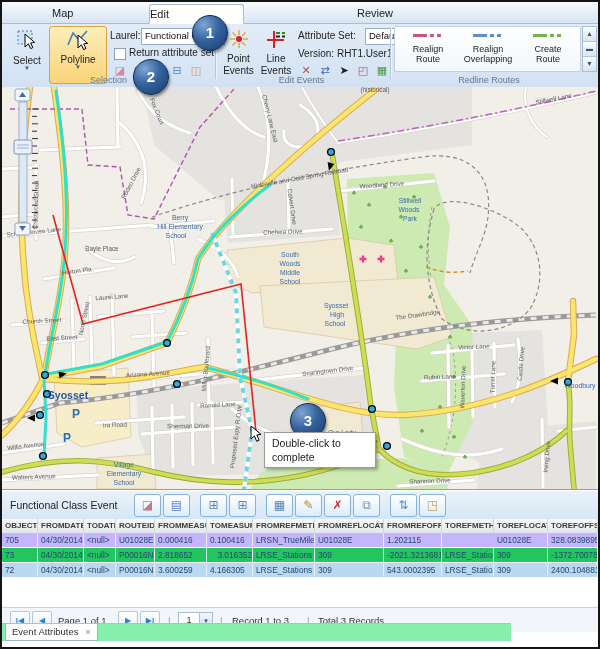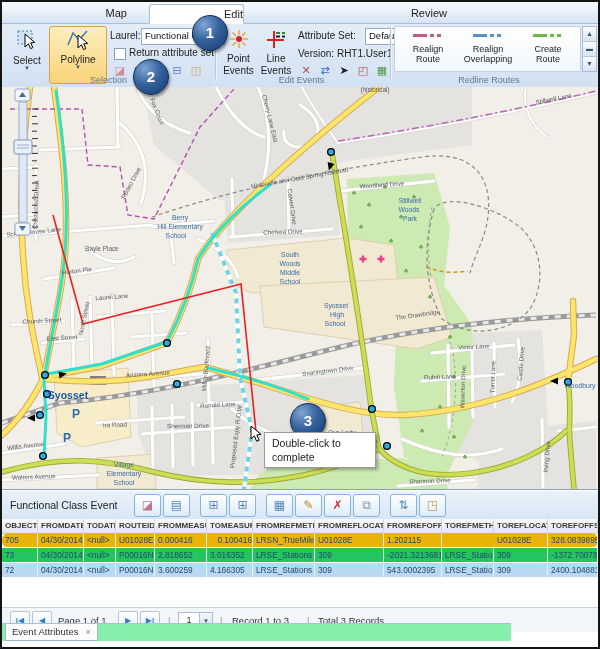--- a/index.html
+++ b/index.html
@@ -3,21 +3,21 @@
 <meta charset="utf-8">
 <style>
   html,body{margin:0;padding:0;background:#888;}
   .window{position:relative;width:600px;height:649px;border:2px solid #141414;box-sizing:border-box;
     background:#fff;font-family:"Liberation Sans","DejaVu Sans",sans-serif;overflow:hidden;}
   
   .ribbon{position:absolute;top:0;left:0;width:596px;height:85px;
     background:linear-gradient(#e9f1fa,#d2e1f2);border-bottom:1px solid #96aac4;}
   .tabbar{position:absolute;top:0;left:0;width:596px;height:21px;
     background:linear-gradient(#f8fbfe,#d6e4f3);border-bottom:1px solid #a9bdd5;}
-  .tab{position:absolute;top:2px;height:18px;line-height:18px;text-align:right;font-size:11px;color:#1c1c1c;cursor:default;}
+  .tab{position:absolute;top:2px;height:18px;line-height:18px;text-align:left;font-size:11px;color:#1c1c1c;cursor:default;}
   .tab.active{background:#fff;border:1px solid #a9bdd5;border-bottom:1px solid #fff;border-radius:3px 3px 0 0;}
   .rbody{position:absolute;top:22px;left:0;width:596px;height:62px;}
   .divider{position:absolute;top:3px;height:52px;width:0;border-left:1px solid #b7c7da;border-right:1px solid #eef4fb;}
   .bigbtn{position:absolute;text-align:center;font-size:10px;color:#1d1d1d;border:1px solid transparent;border-radius:3px;}
   .bigbtn .blab{display:block;margin-top:1px;}
   .bigbtn .carat{display:block;font-size:6px;color:#4a5a70;line-height:4px;}
   .bigbtn.hl{background:linear-gradient(#fdeebc,#f9d478);border:1px solid #dfa23d;}
   .gname{position:absolute;font-size:9px;color:#66788c;text-align:center;}
   .rlbl{position:absolute;font-size:10px;color:#1d1d1d;white-space:nowrap;}
   .field{position:absolute;background:#fff;border:1px solid #99aec6;font-size:9.5px;color:#111;
@@ -439,41 +439,41 @@
         <div class="cell" style="width: 52px;">FROMMEASURE</div>
         <div class="cell" style="width: 46px;">TOMEASURE</div>
         <div class="cell" style="width: 62px;">FROMREFMETHOD</div>
         <div class="cell" style="width: 69px;">FROMREFLOCATION</div>
         <div class="cell" style="width: 58px;">FROMREFOFFSET</div>
         <div class="cell" style="width: 52px;">TOREFMETHOD</div>
         <div class="cell" style="width: 54px;">TOREFLOCATION</div>
         <div class="cell" style="width: 50px;">TOREFOFFSET</div>
       </div>
     <div id="tbl-rows">
-        <div class="trow" style="top: 43px; background: #eab308; border-radius: 7px;">
+        <div class="trow" style="top: 43px; background: #c4b5fd;">
           <div class="cell" style="width: 36px;">705</div>
           <div class="cell" style="width: 46px;">04/30/2014</div>
           <div class="cell" style="width: 32px;">&lt;null&gt;</div>
           <div class="cell" style="width: 39px;">U01028E</div>
           <div class="cell" style="width: 52px;">0.000416</div>
-          <div class="cell" style="width: 46px; text-align: right;">0.100416</div>
+          <div class="cell" style="width: 46px;">0.100416</div>
           <div class="cell" style="width: 62px;">LRSN_TrueMile</div>
           <div class="cell" style="width: 69px;">U01028E</div>
           <div class="cell" style="width: 58px;">1.202115</div>
           <div class="cell" style="width: 52px; margin-top: 13px;">Length</div>
           <div class="cell" style="width: 54px;">U01028E</div>
           <div class="cell" style="width: 50px;">328.0839895</div>
         </div>
         <div class="trow" style="top: 58px; background: #22c55e;">
           <div class="cell" style="width: 36px;">73</div>
           <div class="cell" style="width: 46px;">04/30/2014</div>
           <div class="cell" style="width: 32px;">&lt;null&gt;</div>
           <div class="cell" style="width: 39px;">P00016N</div>
           <div class="cell" style="width: 52px;">2.818652</div>
-          <div class="cell" style="width: 46px;">3.016352</div>
+          <div class="cell" style="width: 46px; text-align: right;">3.016352</div>
           <div class="cell" style="width: 62px;">LRSE_Stations</div>
           <div class="cell" style="width: 69px;">309</div>
           <div class="cell" style="width: 58px;">-2021.3213681</div>
           <div class="cell" style="width: 52px;">LRSE_Stations</div>
           <div class="cell" style="width: 54px;">309</div>
           <div class="cell" style="width: 50px;">-1372.7007874</div>
         </div>
         <div class="trow" style="top: 73px; background: rgb(185, 216, 242);">
           <div class="cell" style="width: 36px;">72</div>
           <div class="cell" style="width: 46px;">04/30/2014</div>

